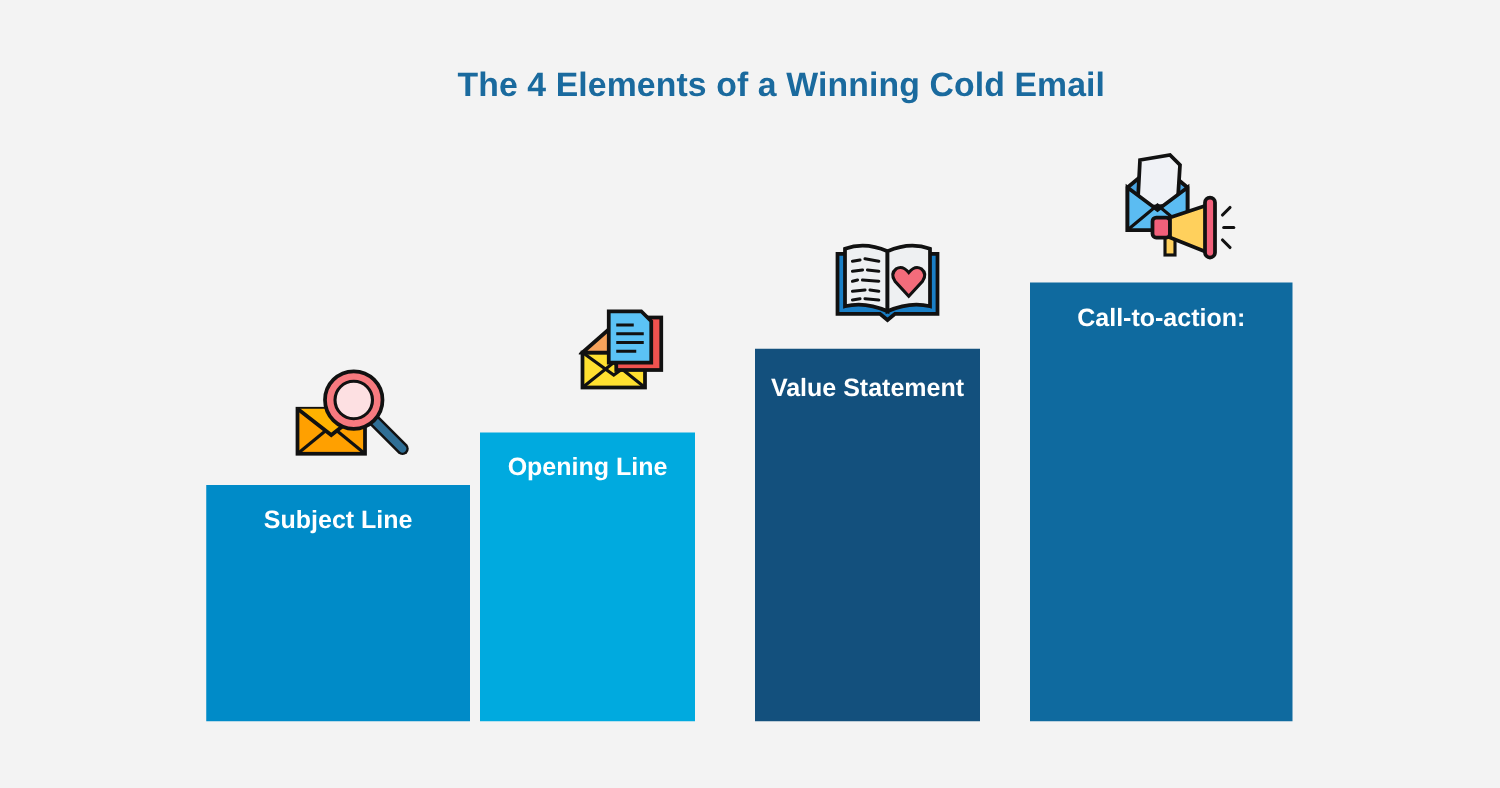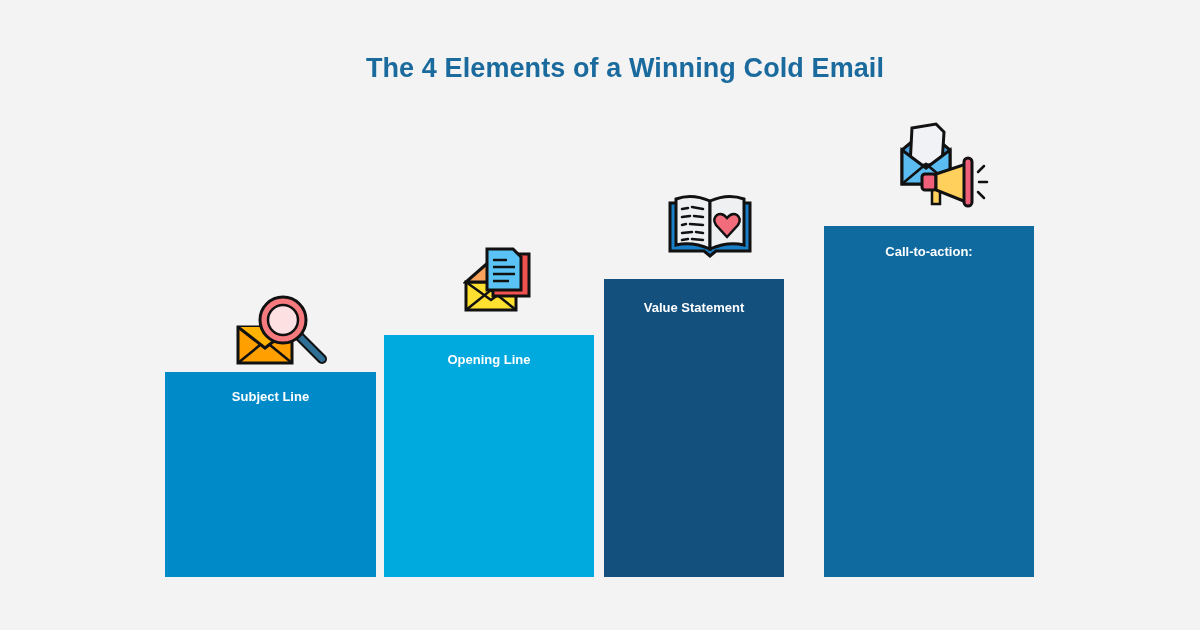--- a/index.html
+++ b/index.html
@@ -2,46 +2,46 @@
 <html><head>
 <meta charset="utf-8">
 <style>
   html, body { margin:0; padding:0; }
   body { width:1200px; height:630px; background:#f3f3f3; position:relative; overflow:hidden;
          font-family:"Liberation Sans", "DejaVu Sans", sans-serif; }
   .title { position:absolute; left:0; width:1250px; top:53px; text-align:center;
            font-size:27px; font-weight:bold; color:#1a6a9e; letter-spacing:0.1px; }
   .bar { position:absolute; bottom:53px; }
   .bar-label { position:absolute; left:0; right:0; text-align:center; color:#ffffff;
-               font-weight:bold; font-size:13px; }
+               font-weight:bold; font-size:20px; }
   .icon { position:absolute; }
   .icon svg { display:block; }
 </style>
 </head>
 <body>
 
 <div class="title">The 4 Elements of a Winning Cold Email</div>
 
-<div class="bar" style="left:165px; width:211px; top:372px; background:#008bc8;">
+<div class="bar" style="left:165px; width:211px; top:388px; background:#008bc8;">
   <div class="bar-label" style="top:17px;">Subject Line</div>
 </div>
 <div class="icon" style="left:234px; top:293px;">
   <svg width="95" height="75" viewBox="0 0 95 75">
     <rect x="4" y="34" width="54" height="36" fill="#ffa000" stroke="#111" stroke-width="3"></rect>
     <polyline points="4,34 31,55 58,34" fill="#ffb300" stroke="#111" stroke-width="3"></polyline>
     <line x1="4" y1="70" x2="26" y2="52" stroke="#111" stroke-width="2.5"></line>
     <line x1="58" y1="70" x2="36" y2="52" stroke="#111" stroke-width="2.5"></line>
     <line x1="66" y1="44" x2="88" y2="66" stroke="#111" stroke-width="10" stroke-linecap="round"></line>
     <line x1="66" y1="44" x2="88" y2="66" stroke="#2f6e95" stroke-width="6" stroke-linecap="round"></line>
     <circle cx="49" cy="27" r="23" fill="#f77a7f" stroke="#111" stroke-width="3"></circle>
     <circle cx="49" cy="27" r="15" fill="#fde0e2" stroke="#111" stroke-width="2.5"></circle>
   </svg>
 </div>
 
-<div class="bar" style="left:384px; width:210px; top:335px; background:#00aadf;text-decoration:underline;">
+<div class="bar" style="left:384px; width:172px; top:346px; background:#00aadf;text-decoration:underline;">
   <div class="bar-label" style="top:17px;">Opening Line</div>
 </div>
 <div class="icon" style="left:463px; top:246px;">
   <svg width="70" height="68" viewBox="0 0 70 68">
     <rect x="3" y="36" width="50" height="28" fill="#ffe030" stroke="#111" stroke-width="3"></rect>
     <polygon points="3,36 28,14 53,36" fill="#f7a35b" stroke="#111" stroke-width="3"></polygon>
     <polyline points="3,64 28,44 53,64" fill="none" stroke="#111" stroke-width="2.5"></polyline>
     <polyline points="3,36 28,54 53,36" fill="none" stroke="#111" stroke-width="2.5"></polyline>
     <rect x="30" y="8" width="36" height="42" fill="#f0524f" stroke="#111" stroke-width="3"></rect>
     <polygon points="24,3 50,3 58,11 58,44 24,44" fill="#5bc2f5" stroke="#111" stroke-width="3"></polygon>

